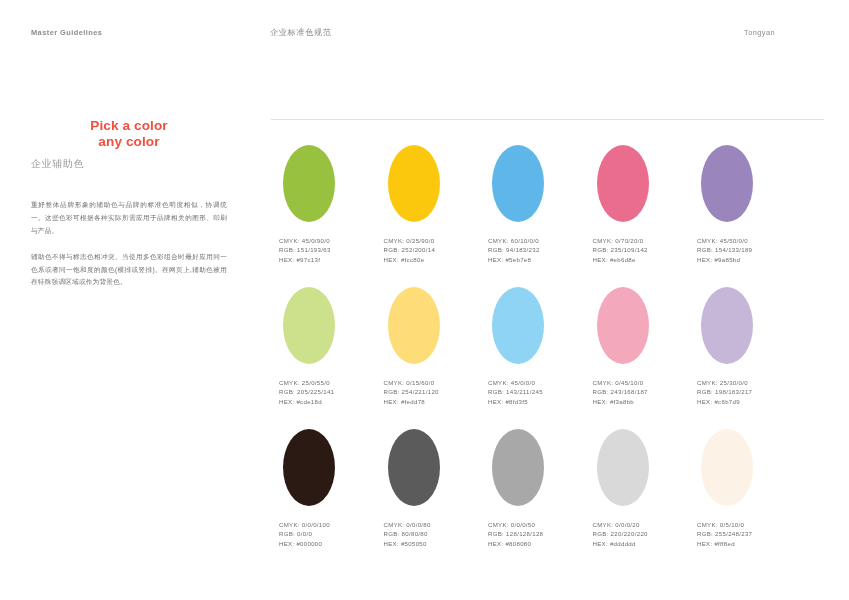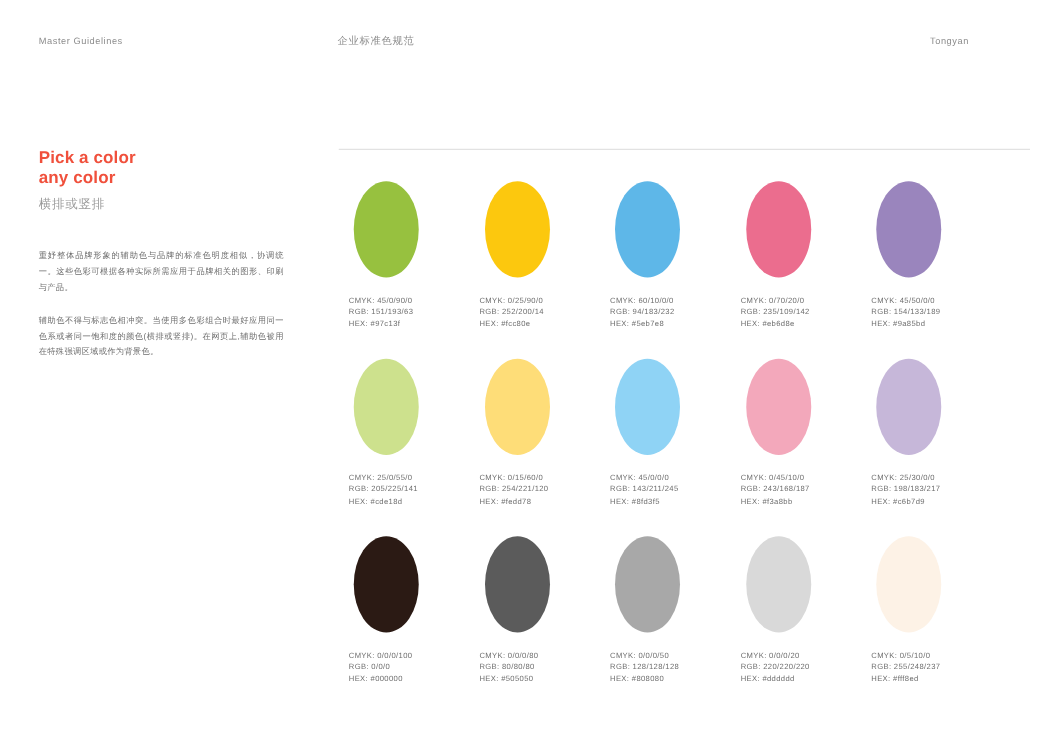--- a/index.html
+++ b/index.html
@@ -25,20 +25,21 @@
     height: 16px;
   }
   .hdr-left {
     position: absolute;
     left: 31px;
     top: 0;
     font-size: 7.4px;
     letter-spacing: 0.45px;
     color: #8c8c8c;
     white-space: nowrap;
+    font-weight: bold;
   }
   .hdr-center {
     position: absolute;
     left: 270px;
     top: -1px;
     font-size: 8.2px;
     letter-spacing: 0.6px;
     color: #8c8c8c;
     white-space: nowrap;
   }
@@ -59,20 +60,21 @@
     top: 118px;
     width: 196px;
   }
   .intro-title {
     color: #f0503c;
     font-size: 13.6px;
     font-weight: bold;
     line-height: 16.2px;
     letter-spacing: 0.1px;
     margin: 0;
+    text-align: center;
   }
   .intro-subtitle {
     color: #9a9a9a;
     font-size: 10px;
     line-height: 15px;
     letter-spacing: 0.6px;
     margin: 6px 0 0 0;
     font-weight: normal;
   }
   .intro-para {
@@ -133,21 +135,21 @@
   <span class="hdr-left">Master Guidelines</span>
   <span class="hdr-center">企业标准色规范</span>
   <span class="hdr-right">Tongyan</span>
 </div>
 
 <div class="intro">
   <h1 class="intro-title">
     <span>Pick a color</span><br>
     <span>any color</span>
   </h1>
-  <h2 class="intro-subtitle">横排或竖排</h2>
+  <h2 class="intro-subtitle">企业辅助色</h2>
   <p class="intro-para first">重妤整体品牌形象的辅助色与品牌的标准色明度相似，协调统一。这些色彩可根据各种实际所需应用于品牌相关的图形、印刷与产品。</p>
   <p class="intro-para second">辅助色不得与标志色相冲突。当使用多色彩组合时最好应用同一色系或者同一饱和度的颜色(横排或竖排)。在网页上,辅助色被用在特殊强调区域或作为背景色。</p>
 </div>
 
 <div class="divider"></div>
 <div class="swatch-grid" id="swatch-grid">
     <div class="swatch-row">
       <div class="swatch-cell" style="left: 0px;">
         <div class="swatch-blob" style="background: rgb(151, 193, 63);"></div>
         <div class="swatch-info">

